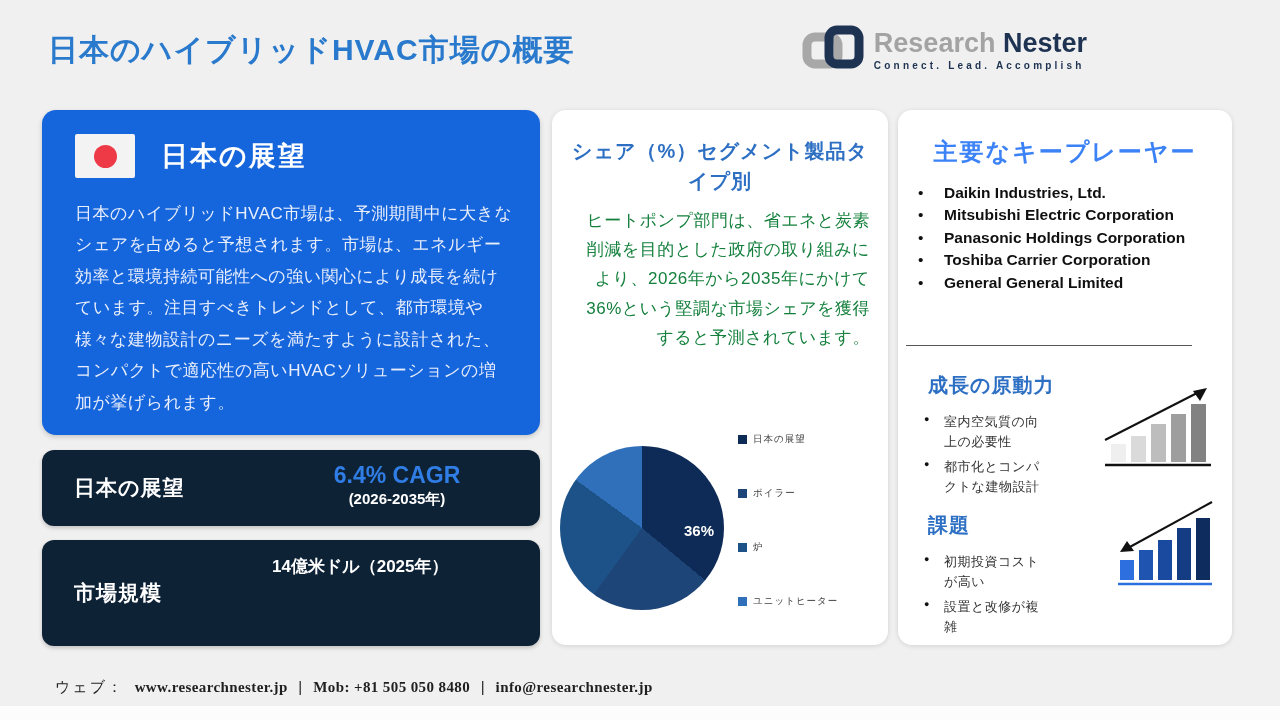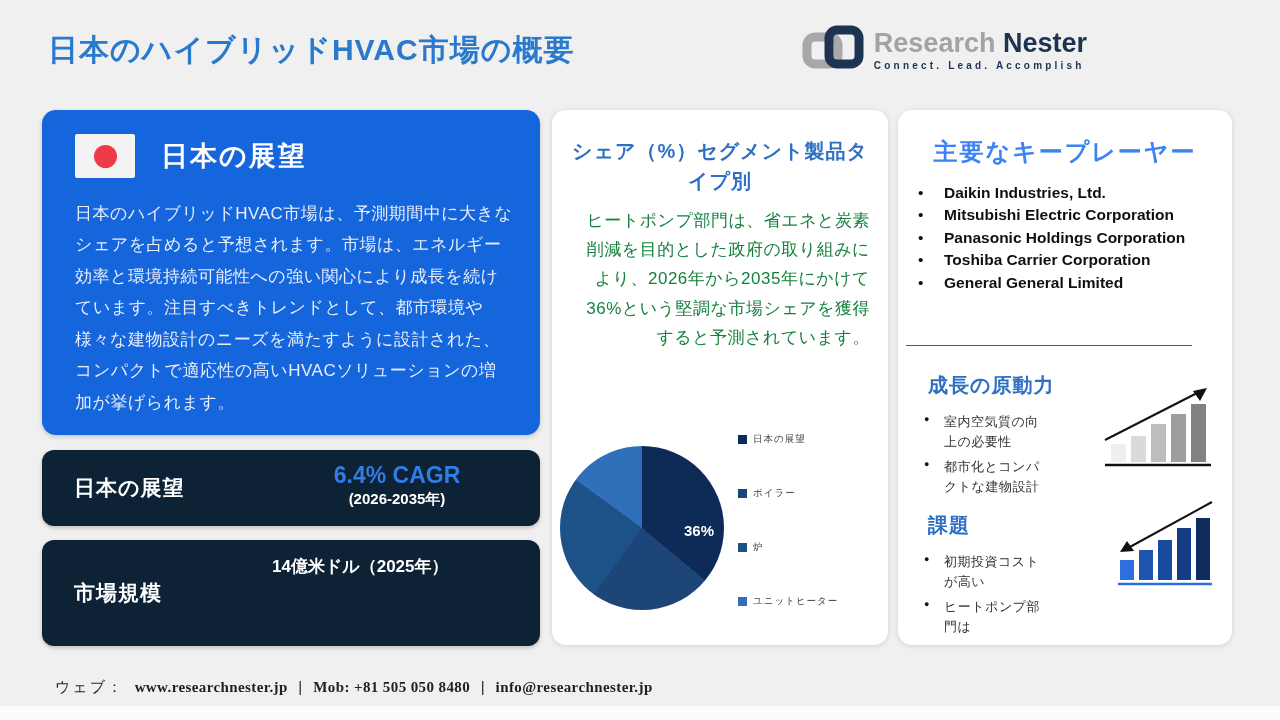--- a/index.html
+++ b/index.html
@@ -216,21 +216,21 @@
       <rect x="68" y="32" width="15" height="48" fill="#9e9e9e"></rect>
       <rect x="88" y="22" width="15" height="58" fill="#828282"></rect>
       <line x1="2" y1="83" x2="108" y2="83" stroke="#111" stroke-width="2.5"></line>
       <line x1="2" y1="58" x2="98" y2="9" stroke="#111" stroke-width="2"></line>
       <polygon points="104,6 90,9 97,19" fill="#111"></polygon>
     </svg>
 
     <div class="section-head challenge-head">課題</div>
     <ul class="mini-list challenge-list">
       <li>初期投資コストが高い</li>
-      <li>ヒートポンプ部門は</li>
+      <li>設置と改修が複雑</li>
     </ul>
     <svg class="challenge-icon" viewBox="0 0 100 92">
       <rect x="4" y="62" width="14" height="20" fill="#2e6fe0"></rect>
       <rect x="23" y="52" width="14" height="30" fill="#1f55b0"></rect>
       <rect x="42" y="42" width="14" height="40" fill="#1a49a0"></rect>
       <rect x="61" y="30" width="14" height="52" fill="#143c82"></rect>
       <rect x="80" y="20" width="14" height="62" fill="#0e2c5e"></rect>
       <line x1="2" y1="86" x2="96" y2="86" stroke="#2e6fe0" stroke-width="2.5"></line>
       <line x1="96" y1="4" x2="12" y2="50" stroke="#111" stroke-width="2"></line>
       <polygon points="4,54 18,53 11,43" fill="#111"></polygon>

